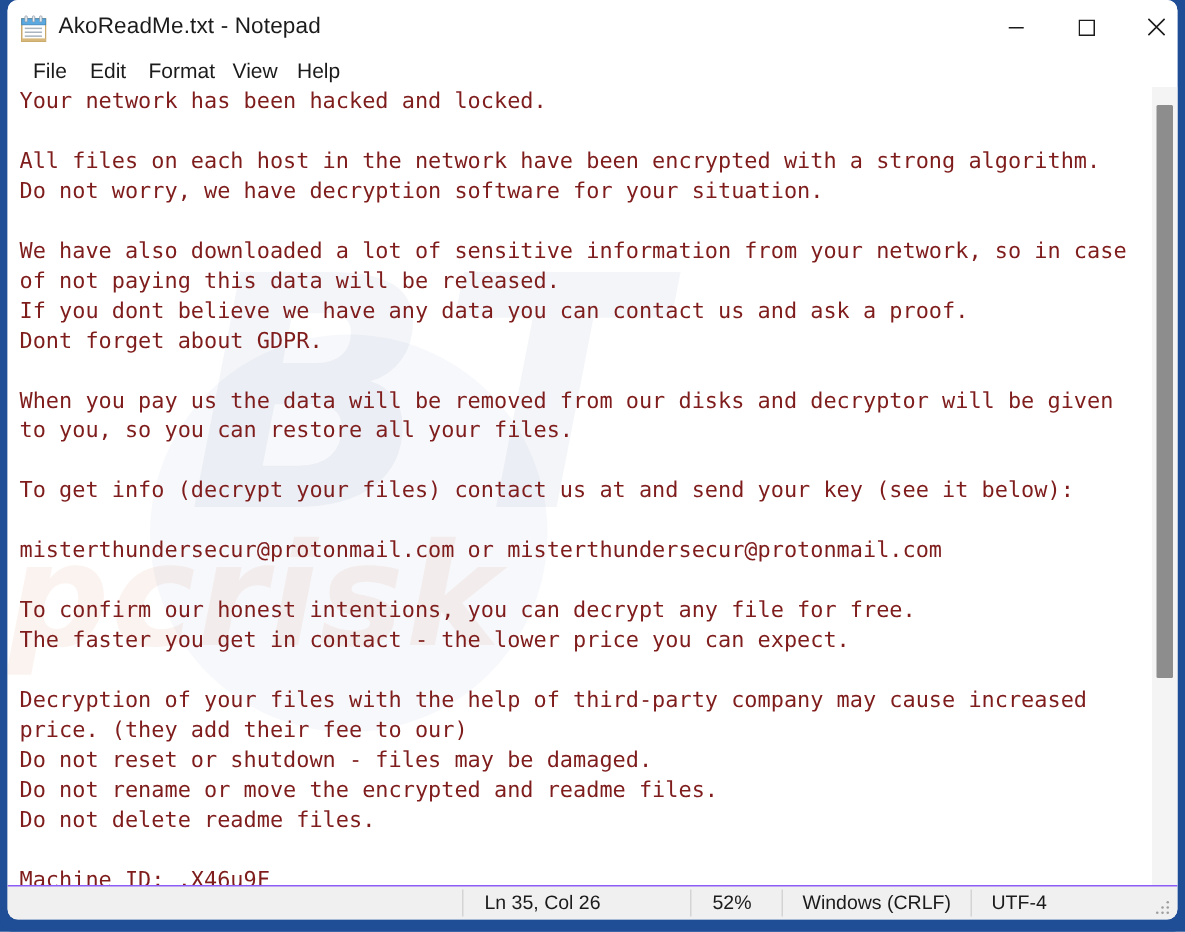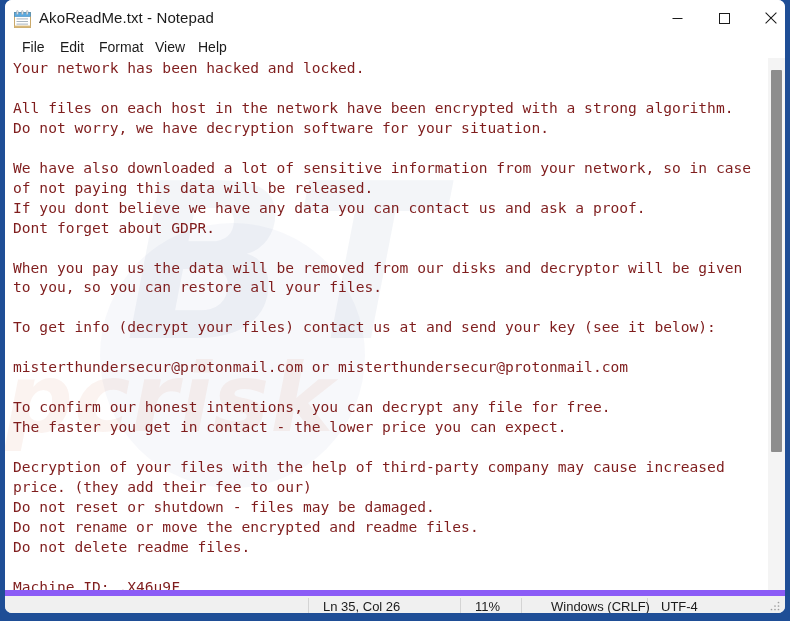--- a/index.html
+++ b/index.html
@@ -167,39 +167,39 @@
     background: #8d8d8d;
     border-radius: 1px;
   }
 
   
   #status-bar {
     position: absolute;
     left: 0; top: 590px;
     width: 780px; height: 23px;
     background: #f0f0f0;
-    border-top: 6px solid #8b5cf6;
+    border-top: 1px solid #8b5cf6;
   }
   .status-cell {
     position: absolute;
     top: 0; height: 22px;
     line-height: 22px;
     font-size: 13px;
     color: #1b1b1b;
     white-space: nowrap;
   }
   .status-div {
     position: absolute;
     top: 2px;
     width: 1px; height: 18px;
     background: #d4d4d4;
   }
   #status-pos  { left: 318px; }
   #status-zoom { left: 470px; }
-  #status-eol  { left: 530px; margin-left: 16px; }
+  #status-eol  { left: 530px; }
   #status-enc  { left: 656px; }
 
   #div-1 { left: 303px; }
   #div-2 { left: 455px; }
   #div-3 { left: 516px; }
   #div-4 { left: 642px; }
 
   #resize-grip {
     position: absolute;
     right: 4px; bottom: 3px;
@@ -291,21 +291,21 @@
       <div id="scrollbar-thumb"></div>
     </div>
 
     <div id="status-bar">
       <span class="status-div" id="div-1"></span>
       <span class="status-div" id="div-2"></span>
       <span class="status-div" id="div-3"></span>
       <span class="status-div" id="div-4"></span>
 
       <span class="status-cell" id="status-pos">Ln 35, Col 26</span>
-      <span class="status-cell" id="status-zoom">11%</span>
+      <span class="status-cell" id="status-zoom">52%</span>
       <span class="status-cell" id="status-eol">Windows (CRLF)</span>
       <span class="status-cell" id="status-enc">UTF-4</span>
 
       <span id="resize-grip">
         <svg width="12" height="12" viewBox="0 0 12 12">
           <circle cx="9.5" cy="2.5" r="0.85" fill="#9e9e9e"></circle>
           <circle cx="9.5" cy="6" r="0.85" fill="#9e9e9e"></circle>
           <circle cx="6" cy="6" r="0.85" fill="#9e9e9e"></circle>
           <circle cx="9.5" cy="9.5" r="0.85" fill="#9e9e9e"></circle>
           <circle cx="6" cy="9.5" r="0.85" fill="#9e9e9e"></circle>

